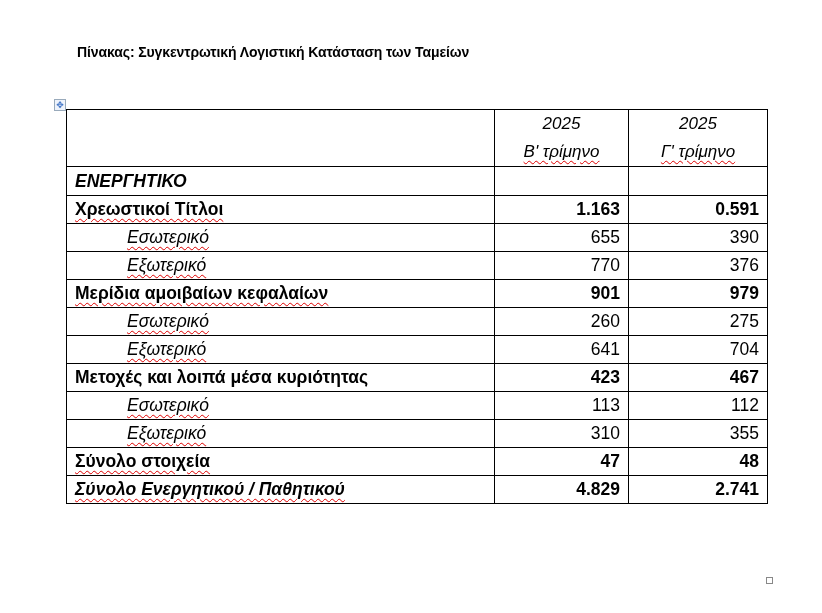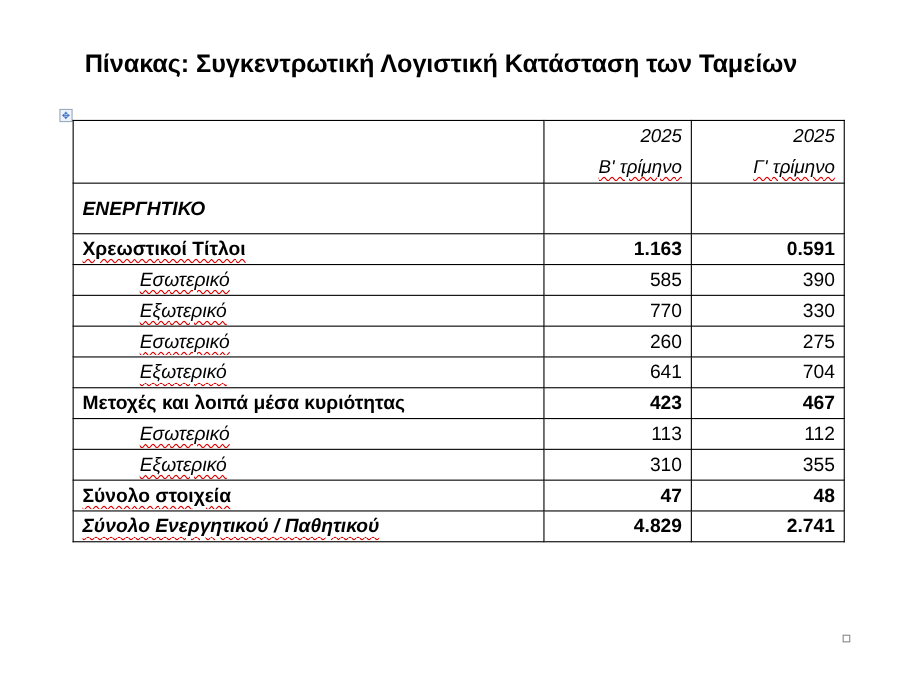--- a/index.html
+++ b/index.html
@@ -1,24 +1,24 @@
 <!DOCTYPE html>
 <html><head>
 <meta charset="utf-8">
 <style>
   html,body{margin:0;padding:0;background:#fff;}
   body{width:822px;height:613px;position:relative;overflow:hidden;font-family:"Liberation Sans",sans-serif;color:#000;}
-  .title{position:absolute;left:77px;top:44px;font-size:23px;font-weight:bold;letter-spacing:-0.1px;}
+  .title{position:absolute;left:77px;top:44px;font-size:14px;font-weight:bold;letter-spacing:-0.1px;}
   .move-handle{position:absolute;left:54px;top:99px;width:10px;height:10px;border:1px solid #9ab;background:#eef3fb;font-size:9px;line-height:10px;text-align:center;color:#3a6fc4;}
   .resize-handle{position:absolute;left:766px;top:577px;width:5px;height:5px;border:1px solid #888;background:#fff;}
   table{position:absolute;left:66px;top:109px;border-collapse:collapse;table-layout:fixed;}
   td{border:1.4px solid #000;padding:0 8px;font-size:17.5px;vertical-align:middle;overflow:hidden;white-space:nowrap;}
   col.c1{width:428px;} col.c2{width:134px;} col.c3{width:139px;}
   .num{text-align:right;}
-  .hdr{text-align:right;font-style:italic;font-size:17px;line-height:28px;}
+  .hdr{text-align:center;font-style:italic;font-size:17px;line-height:28px;}
   .bold{font-weight:bold;}
   .ital{font-style:italic;}
   .sub{padding-left:60px;font-style:italic;}
   .sq{text-decoration:underline wavy #d00;text-decoration-thickness:1px;text-underline-offset:3px;}
   tr.r-sm td{height:27px;margin-top:22px;}
 </style>
 </head>
 <body>
 
 <div class="title">Πίνακας: Συγκεντρωτική Λογιστική Κατάσταση των Ταμείων</div>
@@ -35,39 +35,44 @@
     <td></td>
     <td class="hdr">
           <div>2025</div>
           <div><span class="sq">Β' τρίμηνο</span></div>
         </td>
     <td class="hdr">
           <div>2025</div>
           <div><span class="sq">Γ' τρίμηνο</span></div>
         </td>
   </tr>
-  <tr style="height:46px">
+  <tr style="height:29px">
     <td class="bold ital">ΕΝΕΡΓΗΤΙΚΟ</td>
         <td></td>
         <td></td>
   </tr>
   <tr class="r-sm">
     <td class="bold"><span class="sq">Χρεωστικοί Τίτλοι</span></td>
     <td class="num bold">1.163</td>
     <td class="num bold">0.591</td>
   </tr>
   <tr class="r-sm">
     <td class="sub"><span class="sq">Εσωτερικό</span></td>
-    <td class="num">585</td>
+    <td class="num">655</td>
     <td class="num">390</td>
   </tr>
   <tr class="r-sm">
     <td class="sub"><span class="sq">Εξωτερικό</span></td>
     <td class="num">770</td>
-    <td class="num">330</td>
+    <td class="num">376</td>
+  </tr>
+  <tr class="r-sm">
+    <td class="bold"><span class="sq">Μερίδια αμοιβαίων κεφαλαίων</span></td>
+    <td class="num bold">901</td>
+    <td class="num bold">979</td>
   </tr>
   <tr class="r-sm">
     <td class="sub"><span class="sq">Εσωτερικό</span></td>
     <td class="num">260</td>
     <td class="num">275</td>
   </tr>
   <tr class="r-sm">
     <td class="sub"><span class="sq">Εξωτερικό</span></td>
     <td class="num">641</td>
     <td class="num">704</td>

